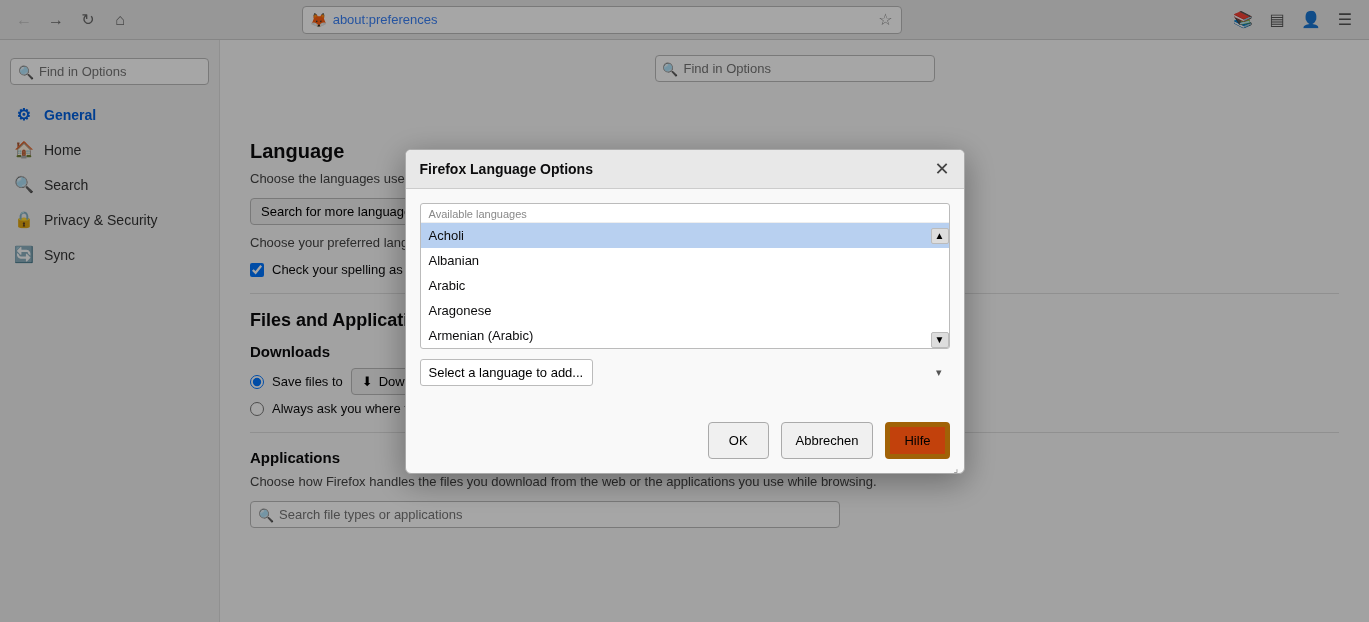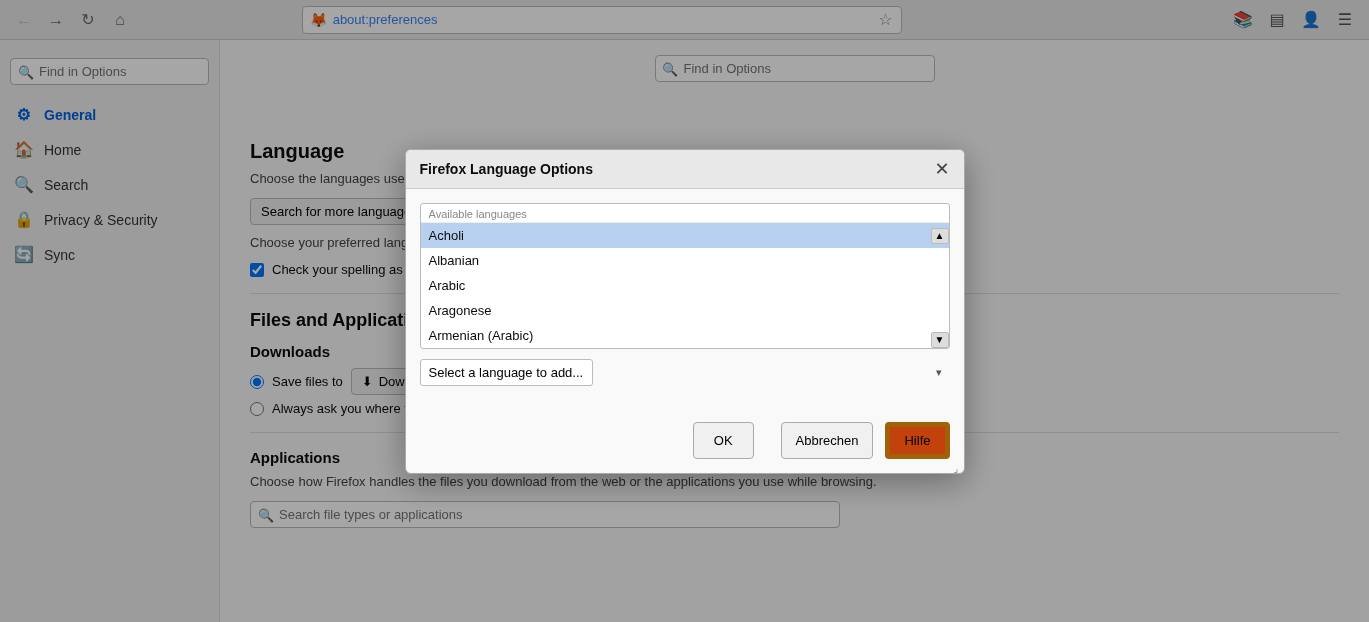--- a/index.html
+++ b/index.html
@@ -419,21 +419,20 @@
       cursor: pointer;
       font-size: 13px;
     }
     .btn-abbrechen {
       padding: 6px 14px;
       background: #f0f0f0;
       border: 1px solid #aaa;
       border-radius: 4px;
       cursor: pointer;
       font-size: 13px;
-      margin-left: 15px;
     }
     .btn-hilfe {
       padding: 6px 14px;
       background: #c2410c;
       border: 5px solid #a16207;
       border-radius: 4px;
       cursor: pointer;
       font-size: 13px;
     }
     .resize-handle {

